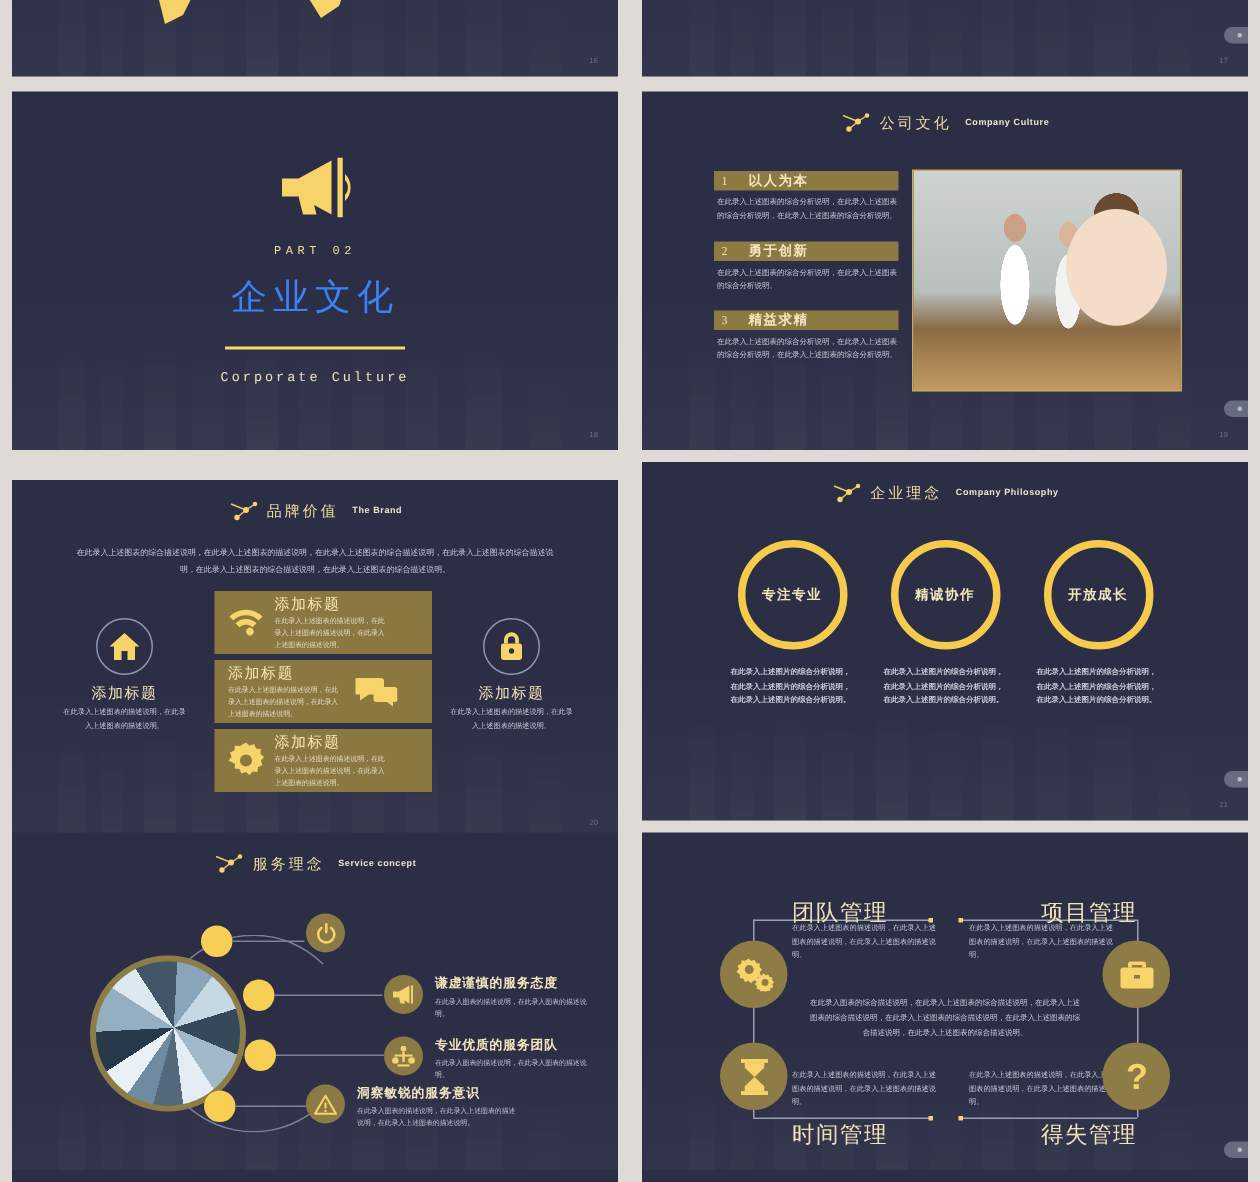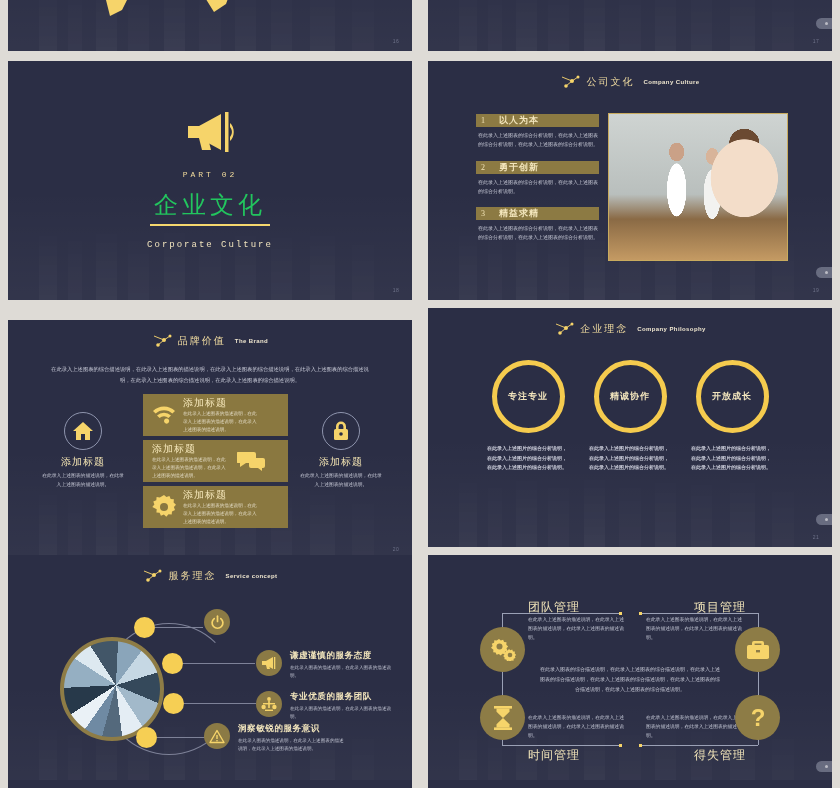--- a/index.html
+++ b/index.html
@@ -60,22 +60,22 @@
                  color:#f0dba0; letter-spacing:2px; }
   .s-title .en { font-size:6px; color:#efe6cf; letter-spacing:.4px;
                  font-weight:bold; margin-left:3px; }
 
   
   .cover { position:absolute; inset:0; display:flex; flex-direction:column;
            align-items:center; justify-content:center; gap:8px; }
   .megaphone{ width:52px; height:40px; position:relative; margin-bottom:6px; }
   .cover .part { font-family:"Liberation Mono", monospace; font-size:8px;
                  color:#f3dc9d; letter-spacing:3px; margin-top:4px;}
-  .cover .cn { font-family:"Liberation Serif", serif; font-size:24px; color:#22c55e;
-               letter-spacing:4px; padding:1px 4px 3px;
+  .cover .cn { font-family:"Liberation Serif", serif; font-size:24px; color:#3b82f6;
+               letter-spacing:4px; padding:1px 4px 17px;
                border-bottom:2px solid #f6d86e; margin-top:1px; }
   .cover .en { font-family:"Liberation Mono", monospace; font-size:9px;
                color:#efe2bd; letter-spacing:2px; margin-top:6px; }
 
   
   .cc-left{ position:absolute; left:48px; top:53px; width:123px; }
   .cc-bar{ background:linear-gradient(90deg,#8c7a43,#8c7a43); height:13px;
            display:flex; align-items:center; padding-left:5px; gap:14px; }
   .cc-bar .num{ font-family:"Liberation Serif",serif; font-size:8px; color:#f0e2b4; }
   .cc-bar .lbl{ font-family:"Liberation Serif",serif; font-size:9px; color:#f3e6bd;
@@ -133,21 +133,21 @@
   .sc-row{ position:absolute; left:196px; width:200px; }
   .sc-icon{ width:26px; height:26px; border-radius:50%; background:#8b7a45;
             position:absolute; left:0; top:0; display:flex;
             align-items:center; justify-content:center; }
   .sc-txt{ margin-left:34px; }
   .sc-txt .t{ font-family:"Liberation Serif",serif; font-size:8.5px; color:#f3e6bd;
               font-weight:bold; letter-spacing:.6px; }
   .sc-txt .d{ font-size:4.6px; line-height:1.8; color:#c4c7d5; margin-top:2px; width:110px;}
 
   
-  .mc-hdr{ position:absolute; font-family:"Liberation Serif",serif; font-size:12px;
+  .mc-hdr{ position:absolute; font-family:"Liberation Serif",serif; font-size:15px;
            color:#f0e3b8; letter-spacing:1px; }
   .mc-box{ position:absolute; font-size:4.8px; line-height:1.9; color:#c5c8d6;
            width:100px; }
   .mc-center{ position:absolute; left:112px; width:180px; top:110px; text-align:center;
               font-size:5px; line-height:1.95; color:#c9cbd8; }
   .mc-circ{ position:absolute; width:45px; height:45px; border-radius:50%;
             background:#8d7c46; display:flex; align-items:center; justify-content:center; }
   .mc-line{ position:absolute; background:#9aa0b5; }
   .mc-sq{ position:absolute; width:2.5px; height:2.5px; background:#f6d46a; }
 

